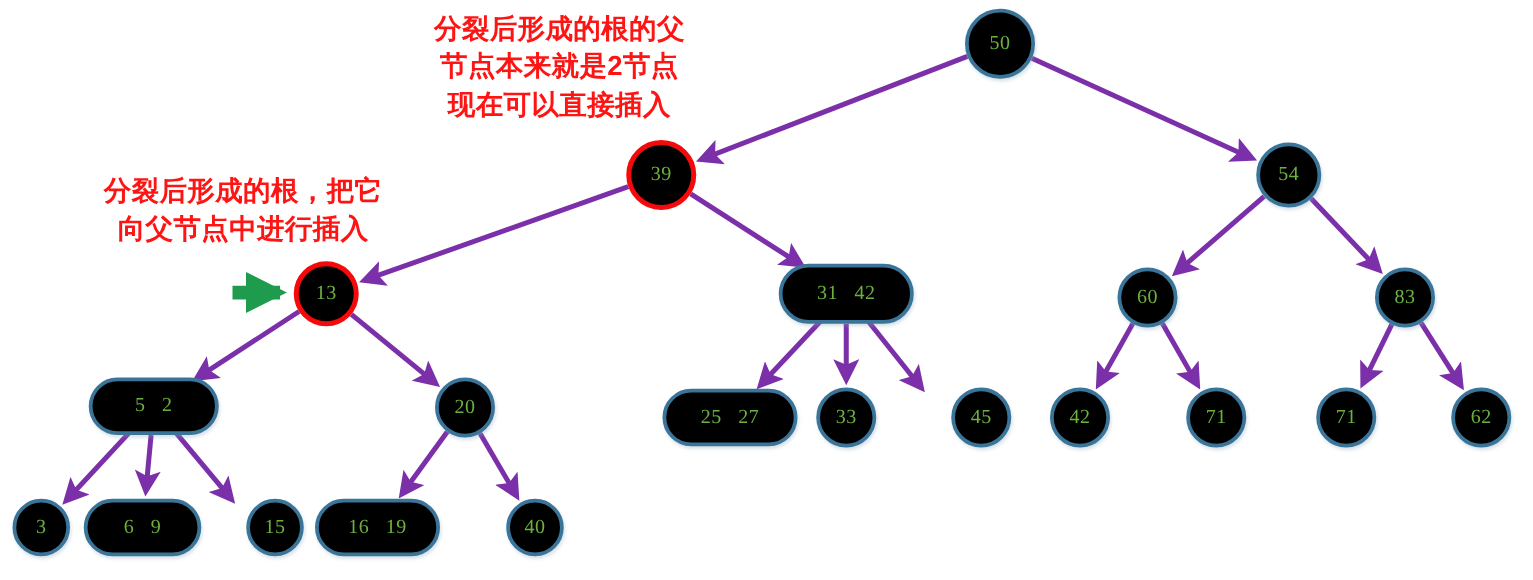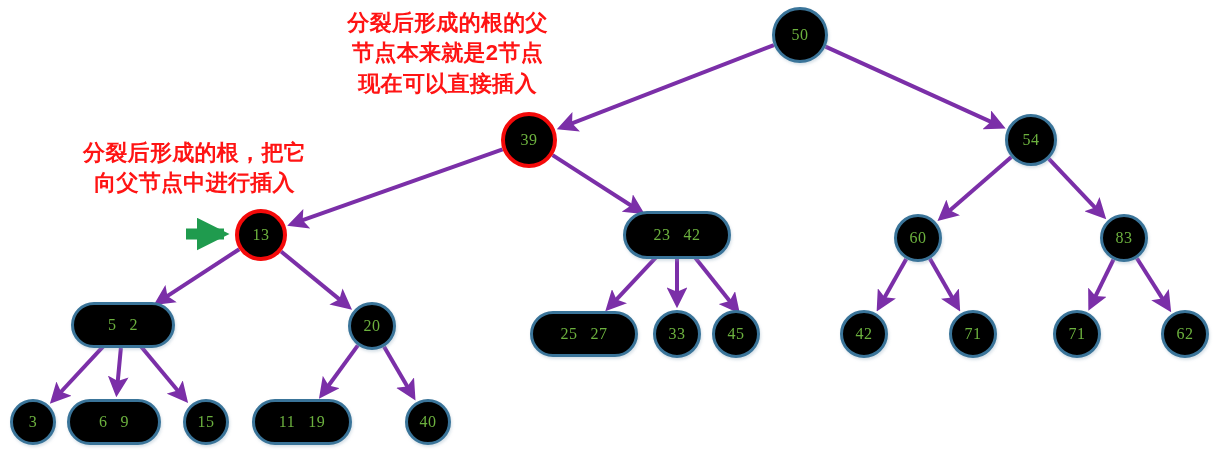--- a/index.html
+++ b/index.html
@@ -126,21 +126,21 @@
           <span>54</span>
         </span>
       </div>
       <div class="node circle highlight" style="left: 235px; top: 209px; width: 52px; height: 52px;">
         <span class="keys">
           <span>13</span>
         </span>
       </div>
       <div class="node pill" style="left: 623px; top: 211px; width: 108px; height: 48px;">
         <span class="keys">
-          <span>23</span>
+          <span>31</span>
           <span>42</span>
         </span>
       </div>
       <div class="node circle" style="left: 894px; top: 214px; width: 48px; height: 48px;">
         <span class="keys">
           <span>60</span>
         </span>
       </div>
       <div class="node circle" style="left: 1100px; top: 214px; width: 48px; height: 48px;">
         <span class="keys">
@@ -162,21 +162,21 @@
         <span class="keys">
           <span>25</span>
           <span>27</span>
         </span>
       </div>
       <div class="node circle" style="left: 653px; top: 310px; width: 48px; height: 48px;">
         <span class="keys">
           <span>33</span>
         </span>
       </div>
-      <div class="node circle" style="left: 712px; top: 310px; width: 48px; height: 48px;">
+      <div class="node circle" style="left: 761px; top: 310px; width: 48px; height: 48px;">
         <span class="keys">
           <span>45</span>
         </span>
       </div>
       <div class="node circle" style="left: 840px; top: 310px; width: 48px; height: 48px;">
         <span class="keys">
           <span>42</span>
         </span>
       </div>
       <div class="node circle" style="left: 949px; top: 310px; width: 48px; height: 48px;">
@@ -198,28 +198,28 @@
         <span class="keys">
           <span>3</span>
         </span>
       </div>
       <div class="node pill" style="left: 67px; top: 399px; width: 94px; height: 46px;">
         <span class="keys">
           <span>6</span>
           <span>9</span>
         </span>
       </div>
-      <div class="node circle" style="left: 183px; top: 399px; width: 46px; height: 46px;">
+      <div class="node circle" style="left: 197px; top: 399px; width: 46px; height: 46px;">
         <span class="keys">
           <span>15</span>
         </span>
       </div>
       <div class="node pill" style="left: 252px; top: 399px; width: 100px; height: 46px;">
         <span class="keys">
-          <span>11</span>
+          <span>16</span>
           <span>19</span>
         </span>
       </div>
       <div class="node circle" style="left: 405px; top: 399px; width: 46px; height: 46px;">
         <span class="keys">
           <span>40</span>
         </span>
       </div>
     </div>
   <div id="annotation-layer">

